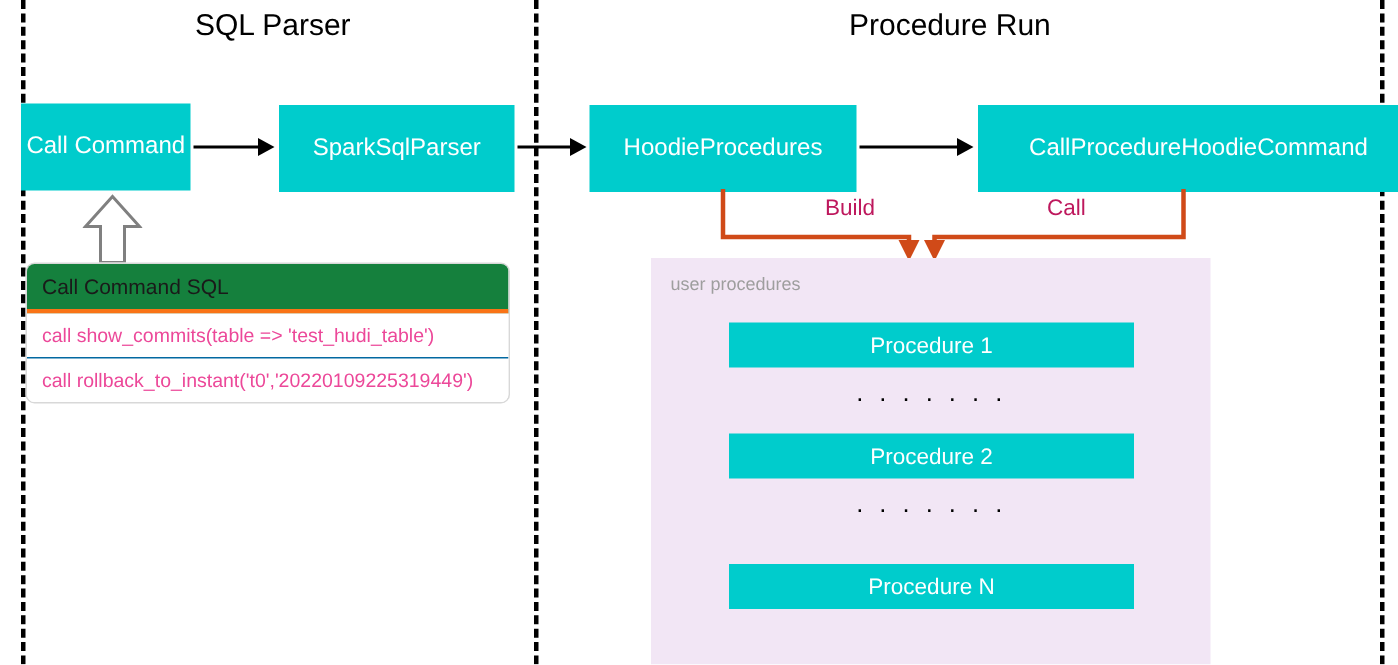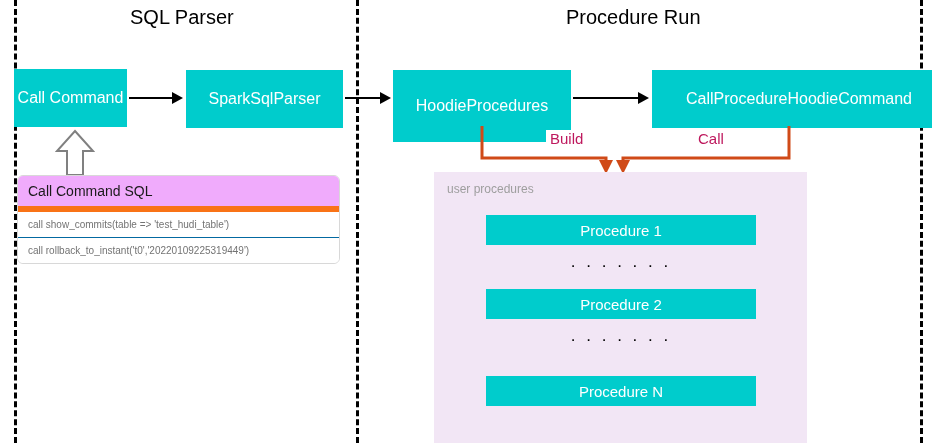--- a/index.html
+++ b/index.html
@@ -46,21 +46,21 @@
     display: flex;
     align-items: center;
     justify-content: center;
     text-align: center;
     font-size: 16px;
     line-height: 1.15;
     box-sizing: border-box;
   }
   #node-call-command   { left: 14px;  top: 69px; width: 113px; height: 58px; }
   #node-spark-parser   { left: 186px; top: 70px; width: 157px; height: 58px; }
-  #node-hoodie-procs   { left: 393px; top: 70px; width: 178px; height: 72px; }
+  #node-hoodie-procs   { left: 393px; top: 70px; width: 178px; height: 58px; }
   #node-call-proc-cmd  { left: 652px; top: 70px; width: 294px; height: 58px; }
 
   
   .arrow-line {
     position: absolute;
     height: 0;
     border-top: 2px solid #000000;
   }
   .arrow-head {
     position: absolute;
@@ -95,27 +95,27 @@
     border: 1px solid #d8d8d8;
     border-radius: 6px;
     box-sizing: border-box;
     overflow: hidden;
     background: #ffffff;
   }
   #sql-table-header {
     padding: 7px 10px;
     font-size: 14px;
     color: #1a1a1a;
-    background: #f0abfc;
-    border-bottom: 6px solid #f97316;
+    background: #15803d;
+    border-bottom: 3px solid #f97316;
   }
   .sql-row {
     padding: 7px 10px;
-    font-size: 10px;
-    color: #737373;
+    font-size: 13px;
+    color: #ec4899;
     background: #ffffff;
     white-space: nowrap;
   }
   .sql-row + .sql-row { border-top: 1px solid #0369a1; }
 
   
   #orange-connectors {
     position: absolute;
     left: 470px;
     top: 126px;

